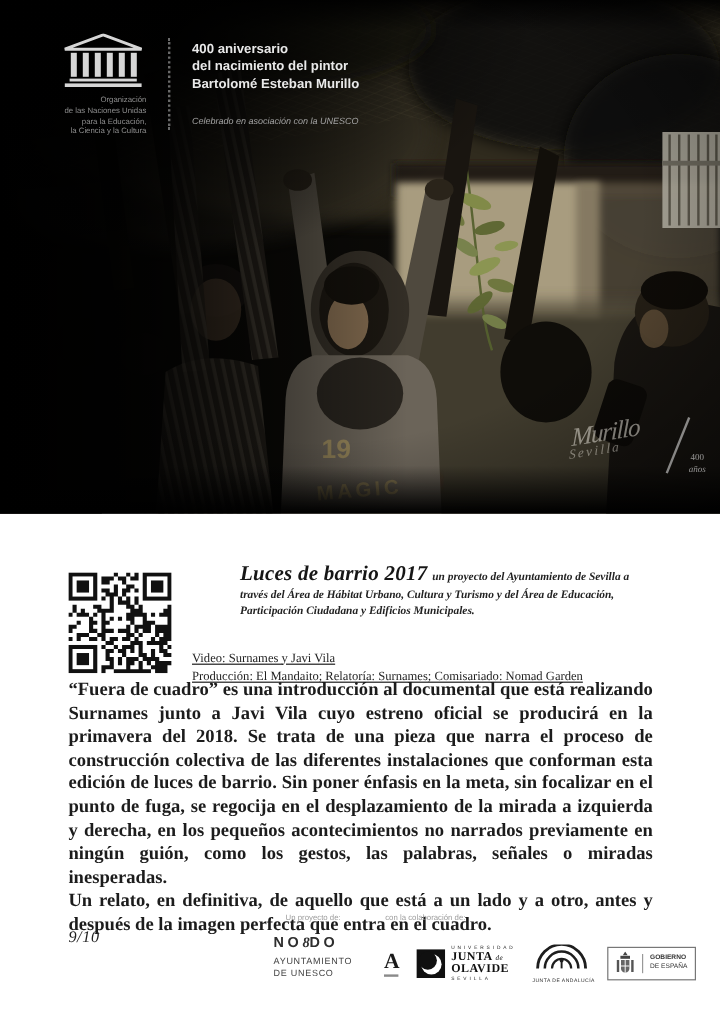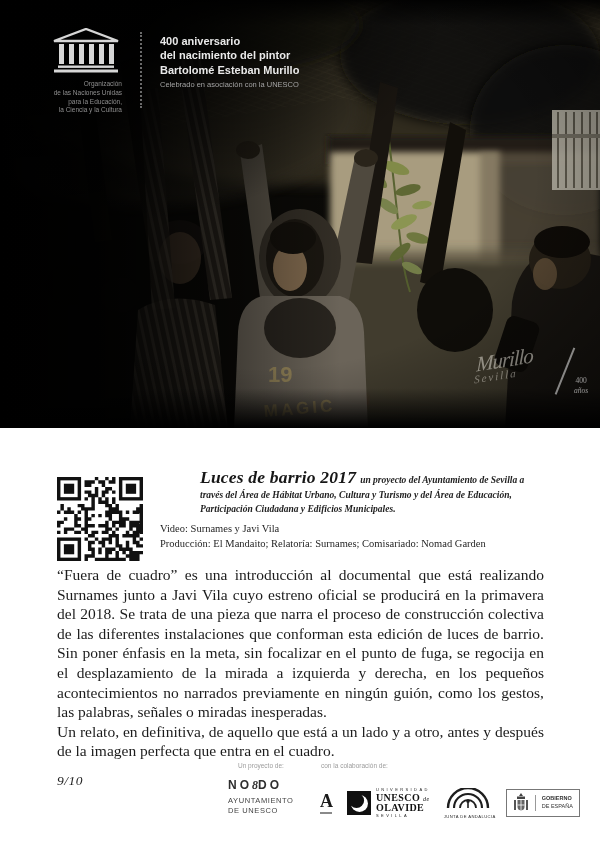--- a/index.html
+++ b/index.html
@@ -26,21 +26,21 @@
     display:flex; gap:18px; align-items:flex-start;
     font-family:"Liberation Sans", sans-serif;
     justify-content:flex-end;
   }
   .unesco-left { width:104px; text-align:right; }
   .unesco-left .temple { margin:0 0 6px 30px; }
   .org-lines { font-size:6.5px; line-height:1.35; color:#8f8f8f; text-align:right; }
   .unesco-divider { border-left:2px dotted #6a6a6a; height:76px; margin-top:4px; }
   .unesco-right { padding-top:6px; }
   .unesco-right .t { font-size:11px; font-weight:bold; color:#e9e9e9; line-height:1.3; }
-  .unesco-right .s { font-size:7.5px; color:#a3a3a3; margin-top:3px; }
+  .unesco-right .s { font-size:7.5px; color:#a3a3a3; margin-top:19px;font-style:italic; }
 
   
   .signature {
     position:absolute; left:468px; top:344px; z-index:6; width:130px; height:62px;
     color:rgba(240,236,226,0.5);
   }
   .sig-name {
     position:absolute; left:8px; top:4px;
     font-style:italic; font-size:21px; letter-spacing:-1px;
     transform:rotate(-9deg) skewX(-10deg);
@@ -68,26 +68,26 @@
   .title-block h1 {
     font-size:23px; font-weight:bold; letter-spacing:0.3px; line-height:1.1;
     font-family:"Liberation Serif", serif;
   }
   .subtitle { margin-top:3px; line-height:11.5px;margin-left:40px; }
   .subtitle .series {
     font-style:italic; font-weight:bold; font-size:17.5px; letter-spacing:0.2px;
     line-height:1; margin-right:4px;
   }
   .subtitle .descr { font-style:italic; font-weight:bold; font-size:9.5px; color:#222; }
-  .credits { margin-top:5px; font-size:10.5px; line-height:1.5; color:#1f1f1f; }
+  .credits { margin-top:25px; font-size:10.5px; line-height:1.5; color:#1f1f1f;text-decoration:underline; }
 
   
   .body-text {
     position:absolute; left:57px; top:565px; width:487px;
-    font-size:15.5px; line-height:19.6px; color:#1c1c1c; text-align:justify;
+    font-size:15.5px; line-height:19.6px; color:#1c1c1c; text-align:justify;font-weight:bold;
   }
   .body-text p { margin:0; }
   .footnote {
     position:absolute; left:57px; top:724px; width:487px;
     font-size:11.5px; line-height:16.5px; color:#202020;
   }
 
   
   .pagenum {
     position:absolute; left:57px; top:773px;
@@ -358,21 +358,21 @@
     </div>
 
     <div class="upo">
       <svg width="24" height="24" viewBox="0 0 24 24">
         <rect width="24" height="24" fill="#101010"></rect>
         <circle cx="12.5" cy="12.5" r="8.5" fill="#ffffff"></circle>
         <circle cx="9.5" cy="9.5" r="7.6" fill="#101010"></circle>
       </svg>
       <div class="upo-text">
         <div class="tiny">UNIVERSIDAD</div>
-        <div class="name"><span>UNESCO</span> <span class="de">de</span></div>
+        <div class="name"><span>JUNTA</span> <span class="de">de</span></div>
         <div class="name">OLAVIDE</div>
         <div class="tiny">SEVILLA</div>
       </div>
     </div>
 
     <div class="junta">
       <svg width="46" height="21" viewBox="0 0 46 21">
         <path d="M3 20 A20 20 0 0 1 43 20" fill="none" stroke="#1e1e1e" stroke-width="2.4"></path>
         <path d="M9 20 A14 14 0 0 1 37 20" fill="none" stroke="#1e1e1e" stroke-width="2.1"></path>
         <path d="M15 20 A8 8 0 0 1 31 20" fill="none" stroke="#1e1e1e" stroke-width="1.8"></path>

